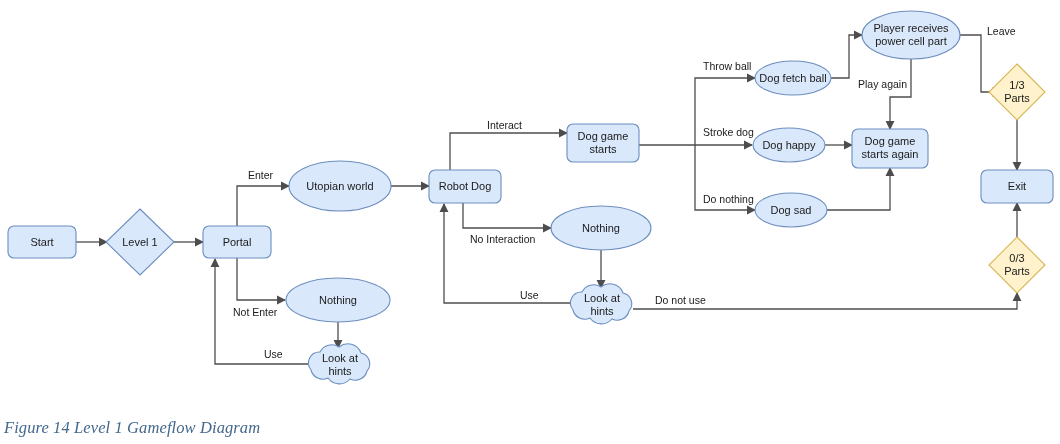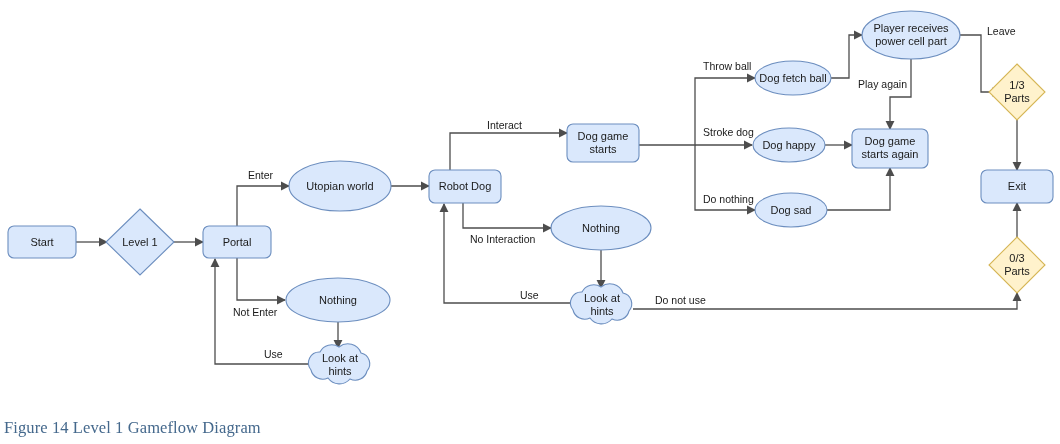--- a/index.html
+++ b/index.html
@@ -7,21 +7,21 @@
   #stage{position:relative;width:1060px;height:444px;background:#fff;}
   svg#flow{position:absolute;left:0;top:0;width:1060px;height:444px;}
   .node-label{font-family:"Liberation Sans",sans-serif;font-size:11px;fill:#1a1a1a;text-anchor:middle;dominant-baseline:middle;}
   .edge-label{font-family:"Liberation Sans",sans-serif;font-size:10.5px;fill:#1a1a1a;}
   .shape-box{fill:#dae8fc;stroke:#6c8ebf;stroke-width:1.1;}
   .shape-diamond-blue{fill:#dae8fc;stroke:#6c8ebf;stroke-width:1.1;}
   .shape-diamond-tan{fill:#fff2cc;stroke:#d6b656;stroke-width:1.1;}
   .shape-ellipse{fill:#dae8fc;stroke:#6c8ebf;stroke-width:1.1;}
   .shape-cloud{fill:#dae8fc;stroke:#6c8ebf;stroke-width:1.1;}
   .edge{fill:none;stroke:#4d4d4d;stroke-width:1.3;}
-  .caption{position:absolute;left:4px;top:418px;font-family:"Liberation Serif",serif;font-size:16.5px;color:#44688c;letter-spacing:.1px;text-align:right;}
+  .caption{position:absolute;left:4px;top:418px;font-family:"Liberation Serif",serif;font-style:italic;font-size:16.5px;color:#44688c;letter-spacing:.1px;text-align:right;}
 </style>
 </head>
 <body>
 
 <div id="stage">
 
   <svg id="flow" viewBox="0 0 1060 444">
     <defs>
       <marker id="arrow" viewBox="0 0 10 10" refX="9" refY="5" markerWidth="7" markerHeight="7" orient="auto-start-reverse">
         <path d="M 0 0 L 10 5 L 0 10 z" fill="#4d4d4d"></path>

